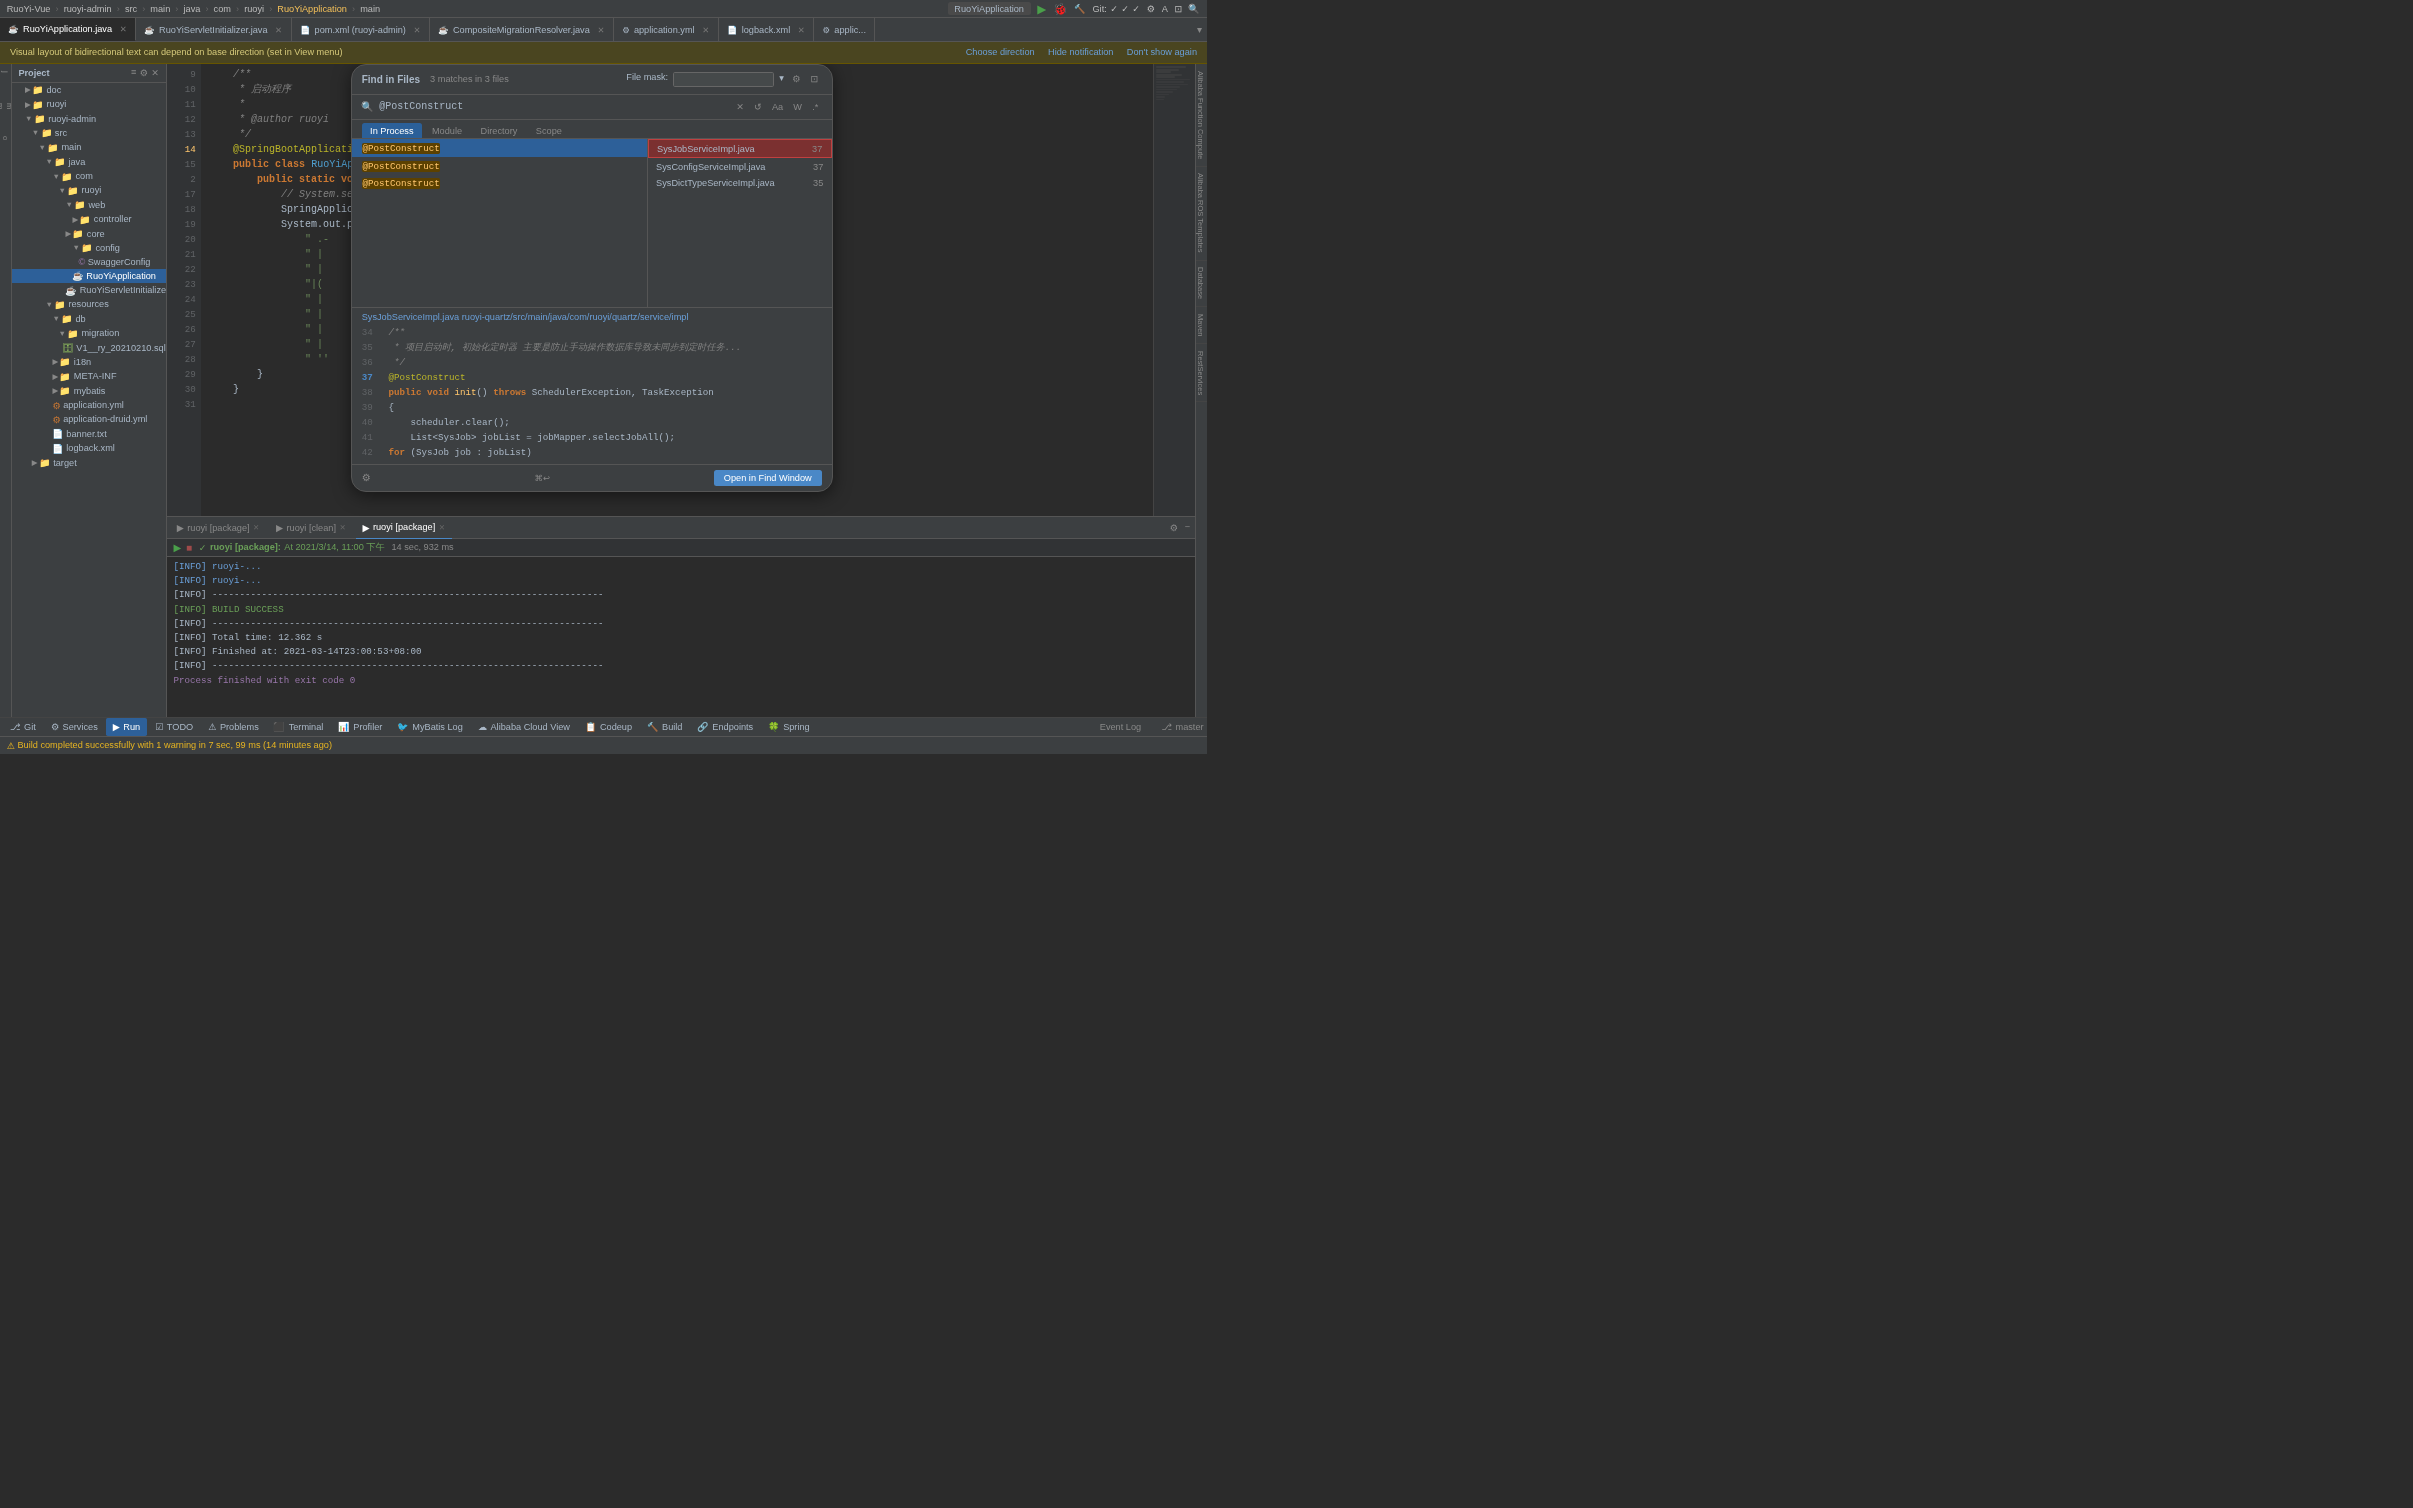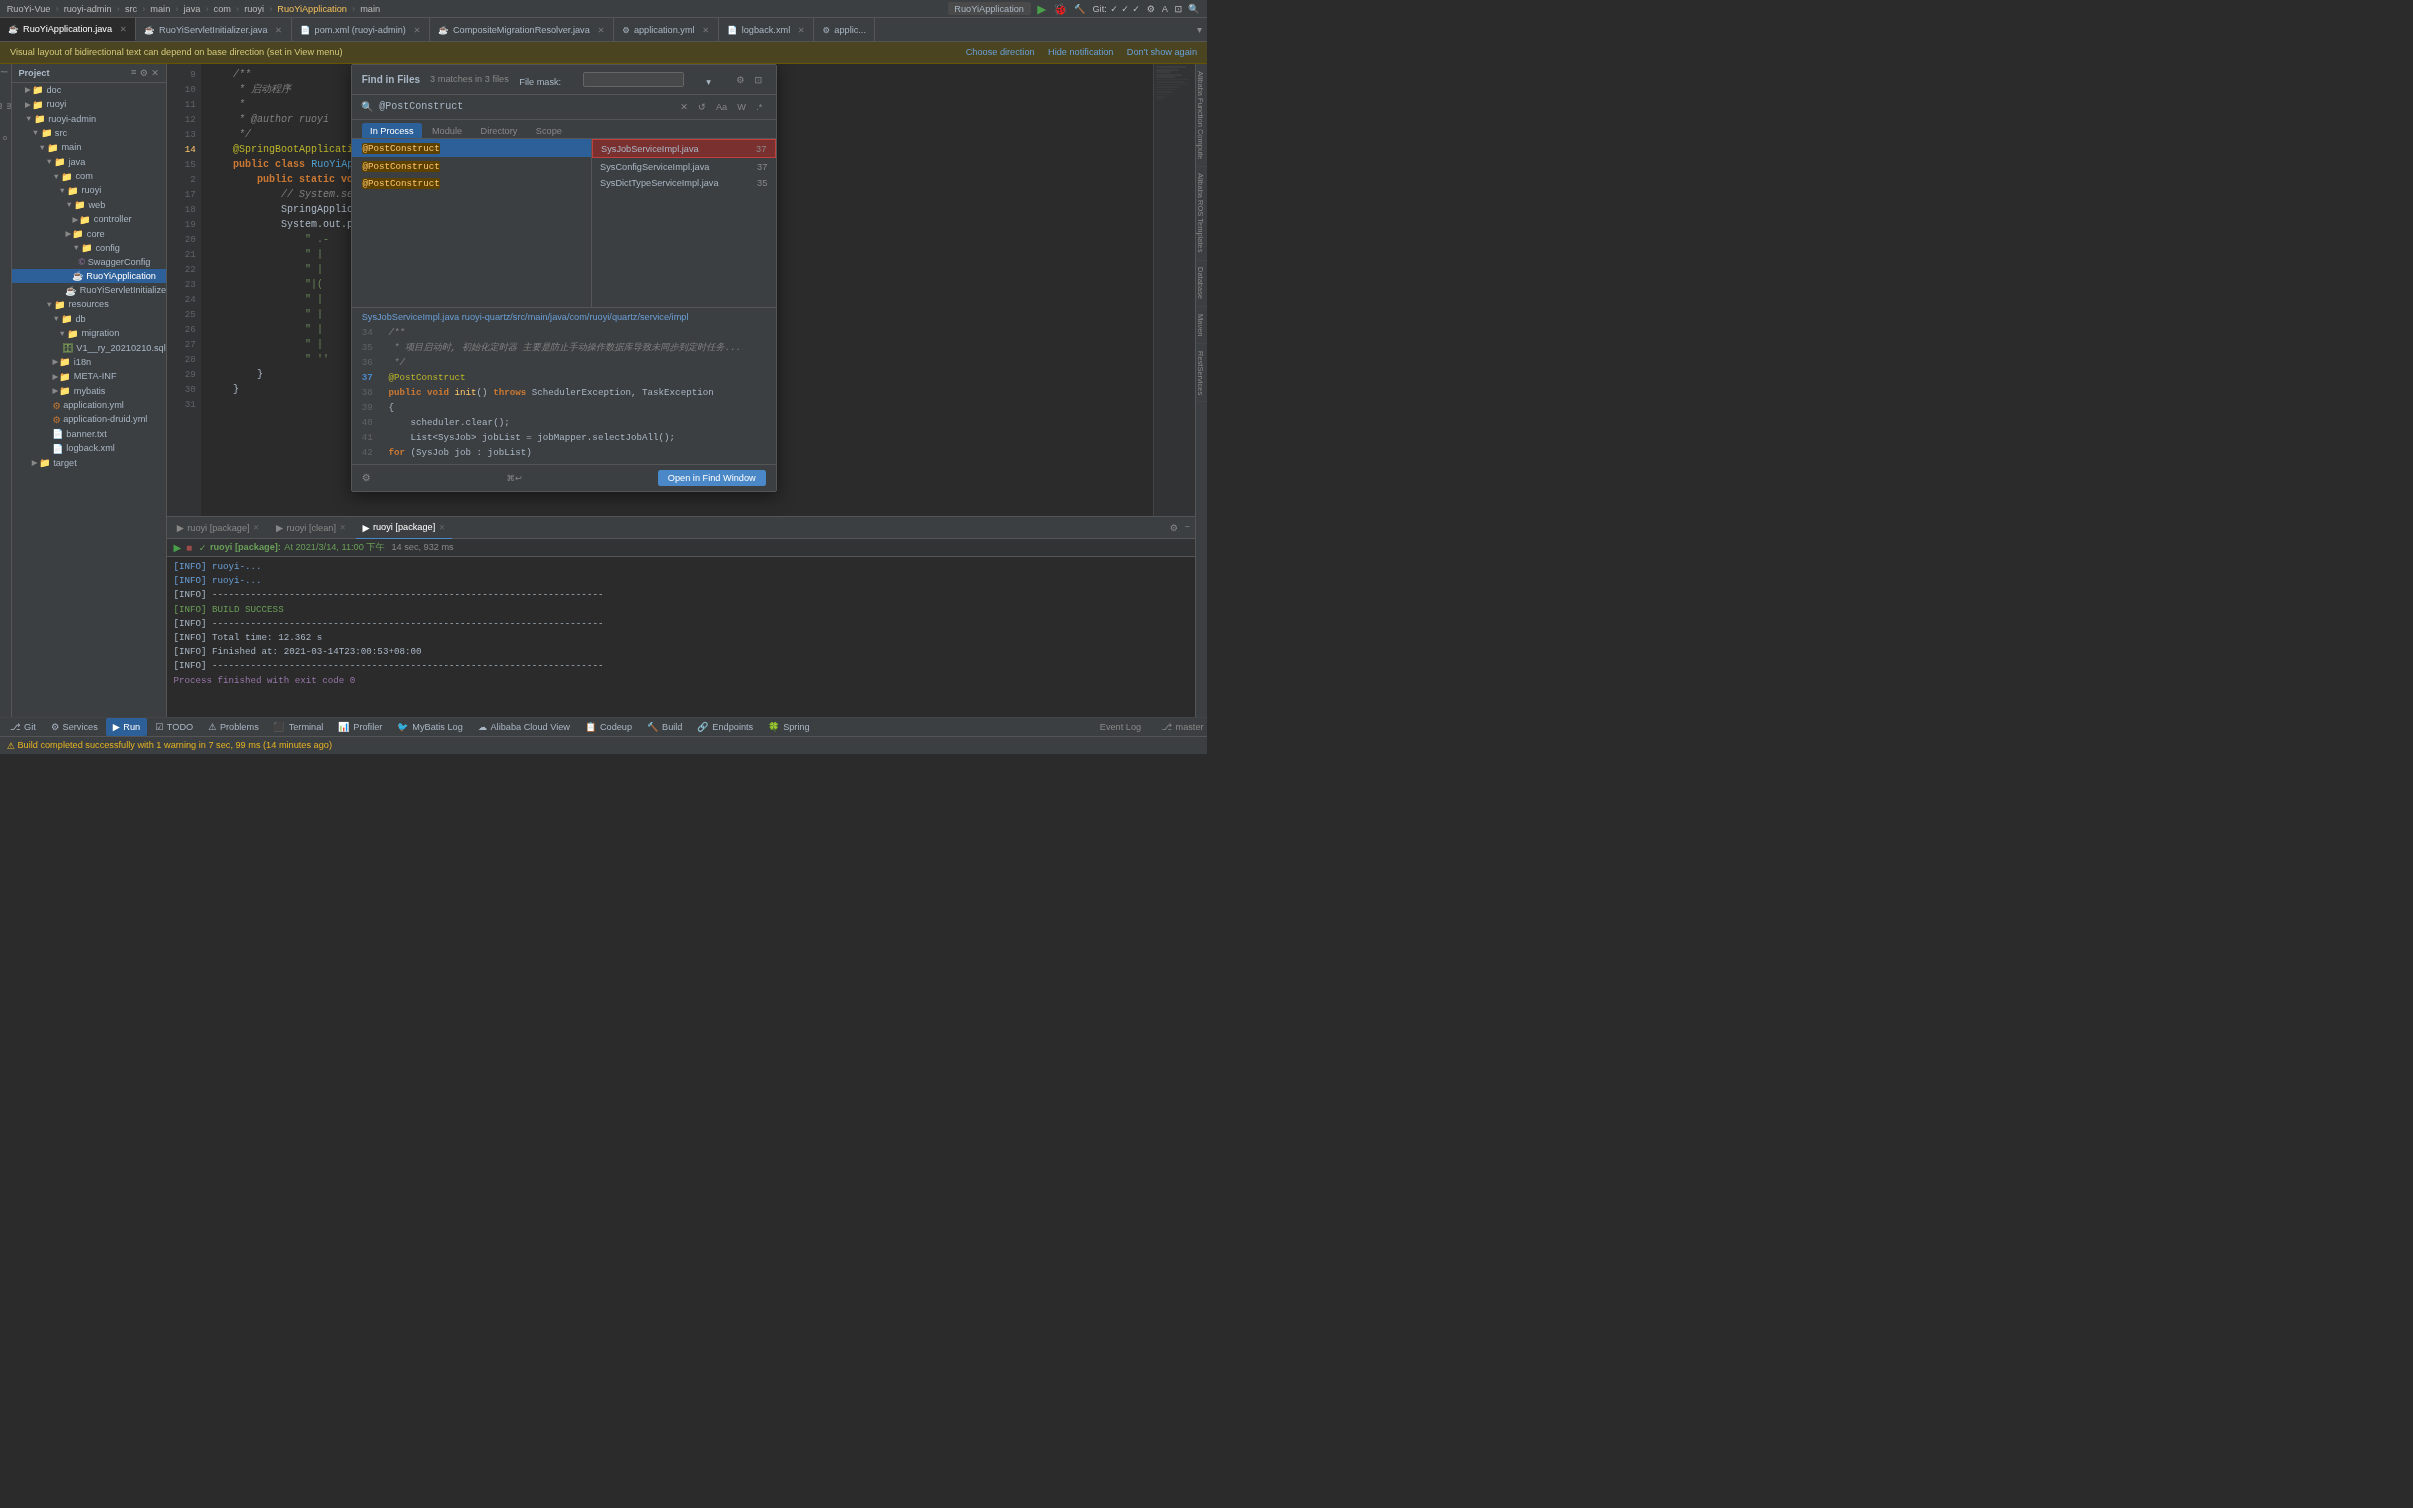--- a/index.html
+++ b/index.html
@@ -154,24 +154,24 @@
     .comment { color: #808080; font-style: italic; }
     .string { color: #6a8759; }
     .type { color: #4f9fcf; }
     .method { color: #ffc66d; }
 
     
     .find-dialog {
       position: absolute;
       top: 0;
       left: 184px;
-      width: 426px;
+      width: 482px;
       background: #3c3f41;
       border: 0.8px solid #555;
-      border-radius: 2px;
+      border-radius: 15px;
       box-shadow: 0 3.4px 17px rgba(0,0,0,0.5);
       z-index: 100;
     }
     .find-dialog-header {
       display: flex;
       align-items: center;
       padding: 6.7px 10px;
       border-bottom: 0.8px solid #555;
       gap: 6.7px;
     }
@@ -181,22 +181,22 @@
       color: #a9b7c6;
     }
     .find-dialog-matches {
       font-size: 9.2px;
       color: #888;
       margin-left: 3.4px;
     }
     .find-dialog-filemask {
       margin-left: auto;
       display: flex;
-      align-items: flex-end;
-      gap: 22px;
+      align-items: flex-start;
+      gap: 5px;
       font-size: 9.2px;
       color: #a9b7c6;
     }
     .find-dialog-filemask input {
       width: 101px;
       background: #45494a;
       border: 0.8px solid #666;
       color: #a9b7c6;
       font-size: 9.2px;
       padding: 1.7px 5px;

